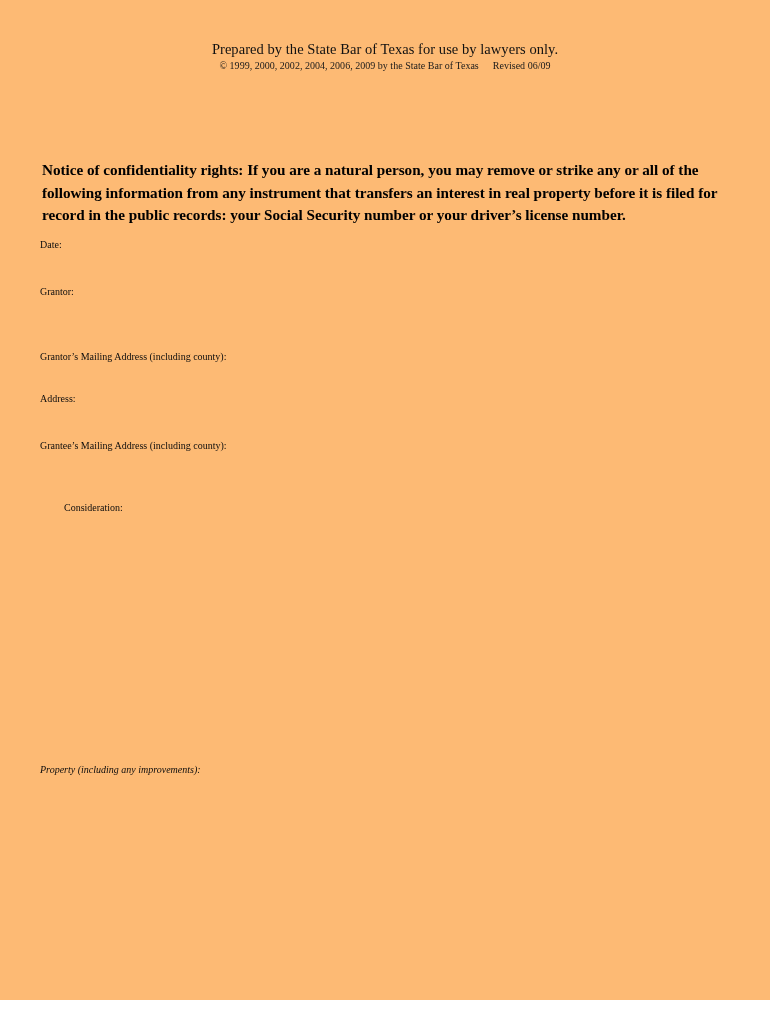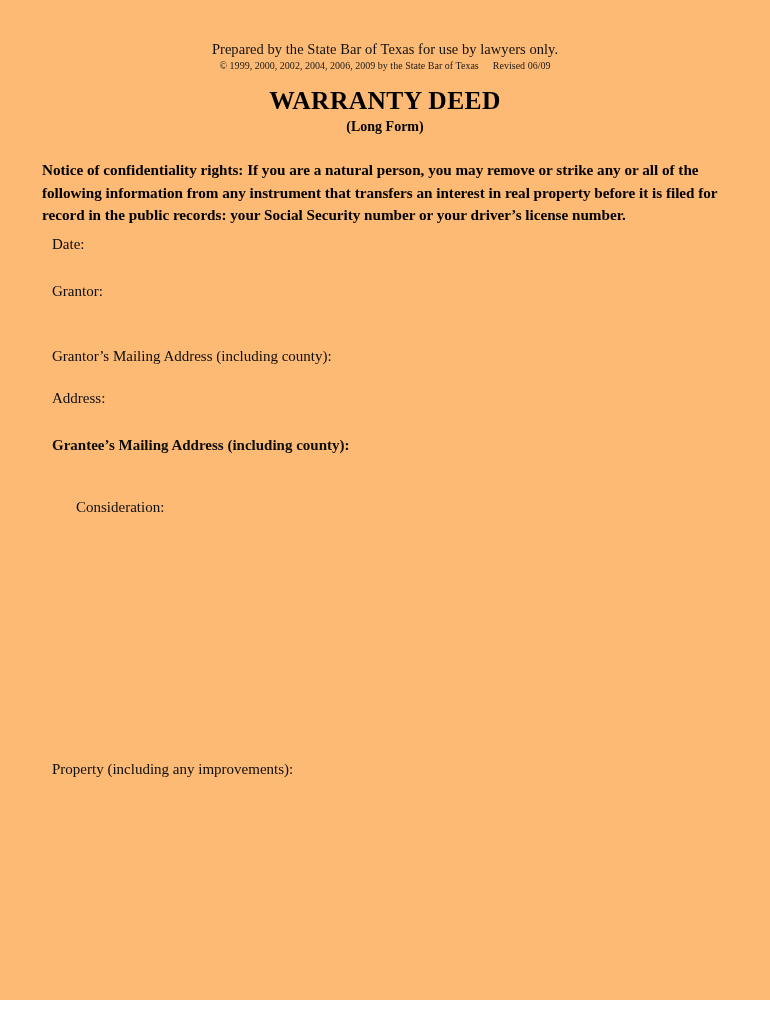--- a/index.html
+++ b/index.html
@@ -83,50 +83,46 @@
     font-weight: bold;
     line-height: 22.4px;
     text-align: left;
     letter-spacing: -0.02px;
     font-family: Liberation Serif, serif;
   }
 
   
   .field-label {
     position: absolute;
-    left: 52px;
-    font-size: 15px;
+    left: 40px;
+    font-size: 10px;
     line-height: 17px;
     white-space: nowrap;
     color: #0d0d0d;
   }
   .fl-date         { top: 236px; }
   .fl-grantor      { top: 283px; }
   .fl-grantor-addr { top: 328px; margin-top: 20px; }
   .fl-grantee      { top: 390px; }
-  .fl-grantee-addr { top: 437px; font-weight: bold; }
+  .fl-grantee-addr { top: 437px; }
   .fl-consideration{ top: 499px; margin-left: 24px; }
-  .fl-property     { top: 761px; }
+  .fl-property     { top: 761px; font-style: italic; }
 </style>
 </head>
 <body>
 
 <div class="page">
 
   <div class="header-block">
     <div class="prepared-line">Prepared by the State Bar of Texas for use by lawyers only.</div>
     <div class="copyright-line">
       <span>© 1999, 2000, 2002, 2004, 2006, 2009 by the State Bar of Texas</span><span class="revised">Revised 06/09</span>
     </div>
   </div>
 
-  <div class="title-block">
-    <h1 class="doc-title">WARRANTY DEED</h1>
-    <div class="doc-subtitle">(Long Form)</div>
-  </div>
 
   <p class="notice">Notice of confidentiality rights: If you are a natural person, you may remove or strike any or all of the following information from any instrument that transfers an interest in real property before it is filed for record in the public records: your Social Security number or your driver’s license number.</p>
 
   <div class="field-label fl-date">Date:</div>
 
   <div class="field-label fl-grantor">Grantor:</div>
 
   <div class="field-label fl-grantor-addr">Grantor’s Mailing Address (including county):</div>
 
   <div class="field-label fl-grantee">Address:</div>

